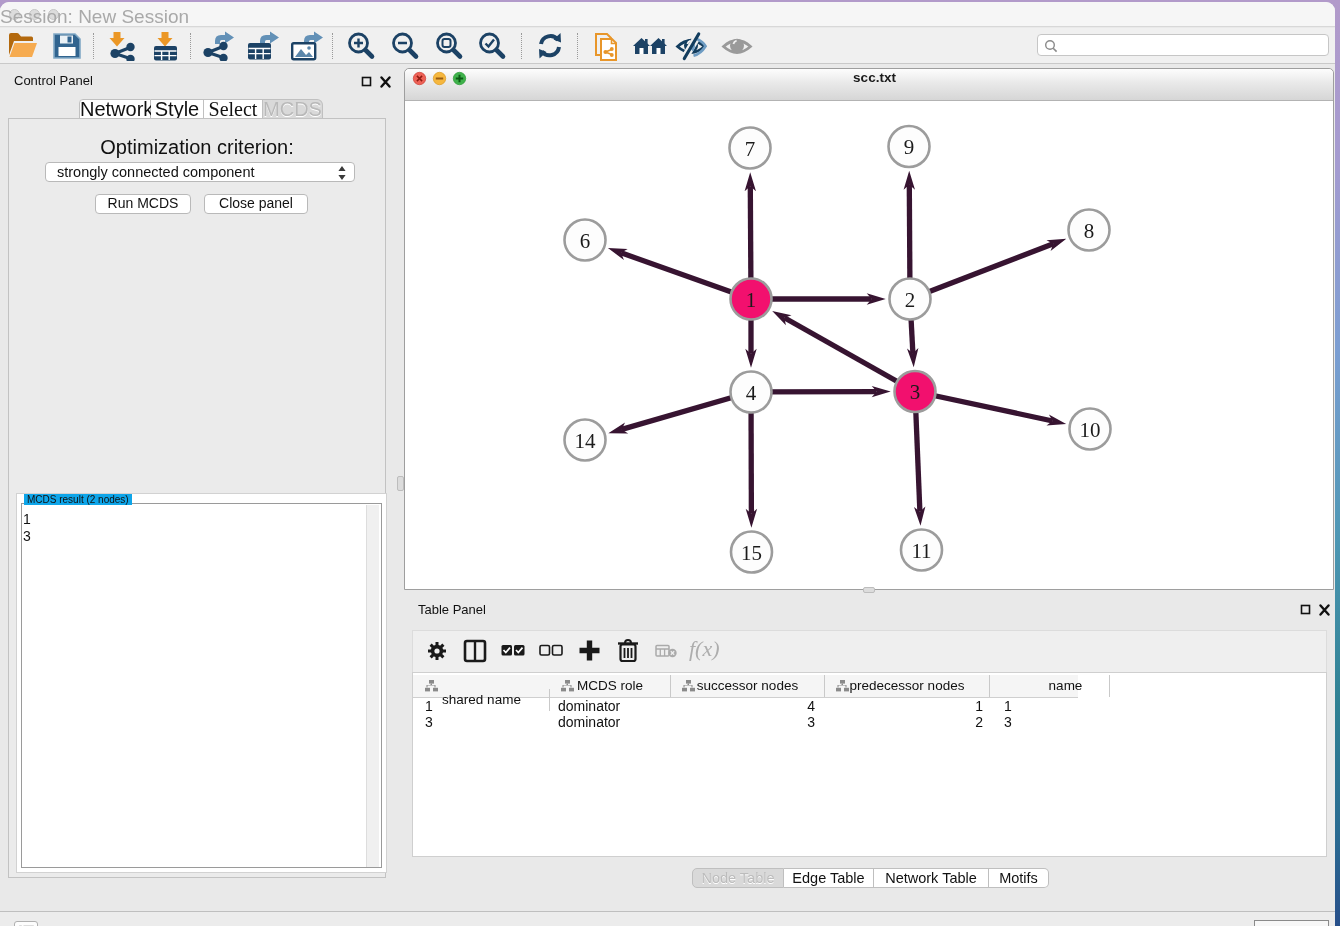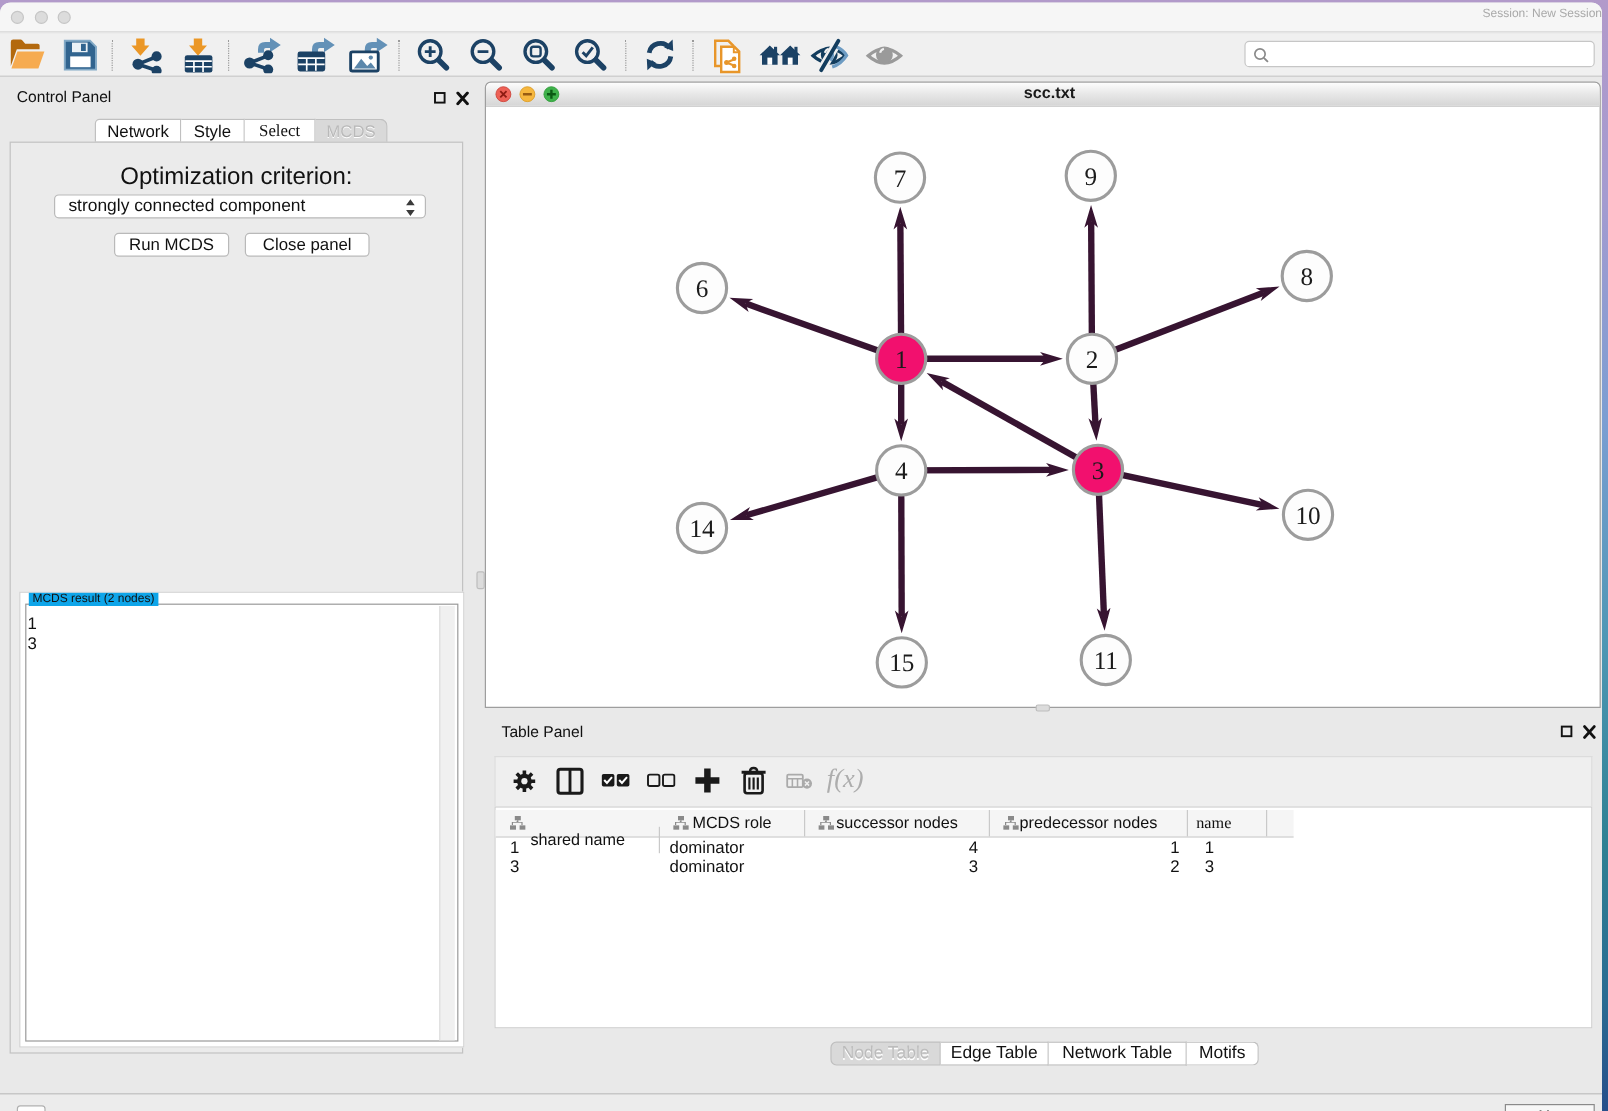--- a/index.html
+++ b/index.html
@@ -7,35 +7,35 @@
 body { font-family:"Liberation Sans", sans-serif; position:relative;
   background:linear-gradient(180deg,#b29aca 0%,#a49bd0 18%,#7b9ed2 38%,#4e97b4 58%,#2f8193 76%,#2a6b92 90%,#274f8a 100%); }
 .abs { position:absolute; }
 #win { position:absolute; left:0; top:2px; width:1335px; height:924px;
   background:#e9e9e9; border-radius:9px 9px 0 0; overflow:hidden; }
 
 #titlebar { position:absolute; left:0; top:0; width:1335px; height:25px;
   background:#f6f6f6; border-bottom:1px solid #d8d8d8; }
 .tl { position:absolute; top:7px; width:11px; height:11px; border-radius:50%;
   background:#dcdcdc; border:1px solid #c6c6c6; }
-#wintitle { position:absolute; top:4px; left:0; width:1335px; text-align:right;
-  font-size:10px; color:#a9a9a9; }
+#wintitle { position:absolute; top:4px; left:0; width:1335px; text-align:left;
+  font-size:19px; color:#a9a9a9; }
 
 #toolbar { position:absolute; left:0; top:26px; width:1335px; height:36px;
   background:#f0f0f0; border-bottom:1px solid #c9c9c9; }
 .tsep { position:absolute; top:5px; height:26px; width:0;
   border-left:1px dotted #9a9a9a; }
 .ticon { position:absolute; top:3px; }
 #searchbox { position:absolute; left:1037px; top:6px; width:292px; height:22px;
   background:#fff; border:1px solid #c6c6c6; border-radius:4px; }
 
 #cp-title { position:absolute; left:14px; top:71px; font-size:13px; color:#111; }
 #cp-tabs { position:absolute; left:79px; top:97px; height:20px; }
 .tab { position:absolute; top:0; height:20px; background:#fff; border:1px solid #c0c0c0;
-  font-size:14px; color:#111; text-align:center; line-height:19px; }
+  font-size:20px; color:#111; text-align:center; line-height:19px; }
 .tab.sel { background:#d9d9d9; color:#b9b9b9; text-shadow:0 1px 0 #fff; }
 #cp-box { position:absolute; left:8px; top:116px; width:378px; height:760px;
   background:#ebebeb; border:1px solid #c2c2c2; }
 #opt-label { position:absolute; left:0; top:17px; width:100%; text-align:center;
   font-size:20px; color:#111; }
 #cp-select { position:absolute; left:36px; top:43px; width:310px; height:20px;
   background:#fff; border:1px solid #b9b9b9; border-radius:4px;
   font-size:14.5px; color:#111; line-height:18px; padding-left:11px; }
 .cpbtn { position:absolute; top:75px; height:20px; background:#fff;
   border:1px solid #b9b9b9; border-radius:4px; font-size:14px; color:#111;
@@ -45,21 +45,21 @@
 #mcds-fs { position:absolute; left:4px; top:9px; width:361px; height:365px;
   border:1px solid #9a9a9a; }
 #mcds-legend { position:absolute; left:2px; top:-10px; background:#0ea5e9;
   padding:0 3px; font-size:10px; color:#111; }
 #mcds-text { position:absolute; left:1px; top:7px; font-size:14px; color:#111; line-height:16.5px; }
 #mcds-scroll { position:absolute; right:2px; top:1px; width:13px; height:362px;
   background:#f0f0f0; border-left:1px solid #ddd; }
 
 #netwin { position:absolute; left:404px; top:66px; width:930px; height:522px;
   border:1px solid #9e9e9e; border-radius:5px 5px 0 0; background:#fff; }
-#nettitle { position:absolute; left:0; top:0; width:100%; height:20px;
+#nettitle { position:absolute; left:0; top:0; width:100%; height:32px;
   background:linear-gradient(180deg,#fdfdfd,#e9e9e9 45%,#d6d6d6);
   border-bottom:1px solid #b3b3b3; border-radius:5px 5px 0 0; }
 #nettitle .t { position:absolute; width:100%; text-align:center; top:1px; padding-left:11px;
   font-size:13.5px; font-weight:bold; color:#1a1a1a; }
 #graph { position:absolute; left:0; top:21px; }
 
 #tp-title { position:absolute; left:418px; top:600px; font-size:13px; color:#111; }
 #tp-toolbar { position:absolute; left:412px; top:628px; width:915px; height:42px;
   background:#efefef; border:1px solid #dcdcdc; border-bottom:none; }
 #tp-table { position:absolute; left:412px; top:670px; width:915px; height:185px;
@@ -395,21 +395,21 @@
       <path d="M15.8 7.3 L19.2 10.7 M19.2 7.3 L15.8 10.7" stroke="#efefef" stroke-width="1.3"></path>
     </svg>
     <div class="abs" style="left:276px; top:5px; font-family:'Liberation Serif',serif; font-style:italic; font-size:22px; color:#adadad;">f(x)</div>
   </div>
   <div id="tp-table">
     <div id="tp-header">
       <div class="th" style="left:1px; width:136px;margin-top:14px;">shared name</div>
       <div class="th" style="left:137px; width:121px;">MCDS role</div>
       <div class="th" style="left:258px; width:154px;">successor nodes</div>
       <div class="th" style="left:412px; width:165px;">predecessor nodes</div>
-      <div class="th" style="left:555px; width:88px;font-family:Liberation Serif, serif;">name</div>
+      <div class="th" style="left:609px; width:88px;">name</div>
       <svg class="abs thico" style="left:12px; top:5px" width="13" height="12" viewBox="0 0 13 12">
           <g fill="#8a8a8a">
             <rect x="4" y="0" width="5" height="3.6"></rect>
             <rect x="0" y="7.8" width="5" height="3.6"></rect>
             <rect x="8" y="7.8" width="5" height="3.6"></rect>
             <path d="M6 3.6 h1 v2 h-4.5 v2 h-1 v-2.6 h9 v2.6 h-1 v-2 h-4.5 z"></path>
           </g>
         </svg>
       <svg class="abs thico" style="left:148px; top:5px" width="13" height="12" viewBox="0 0 13 12">
           <g fill="#8a8a8a">

